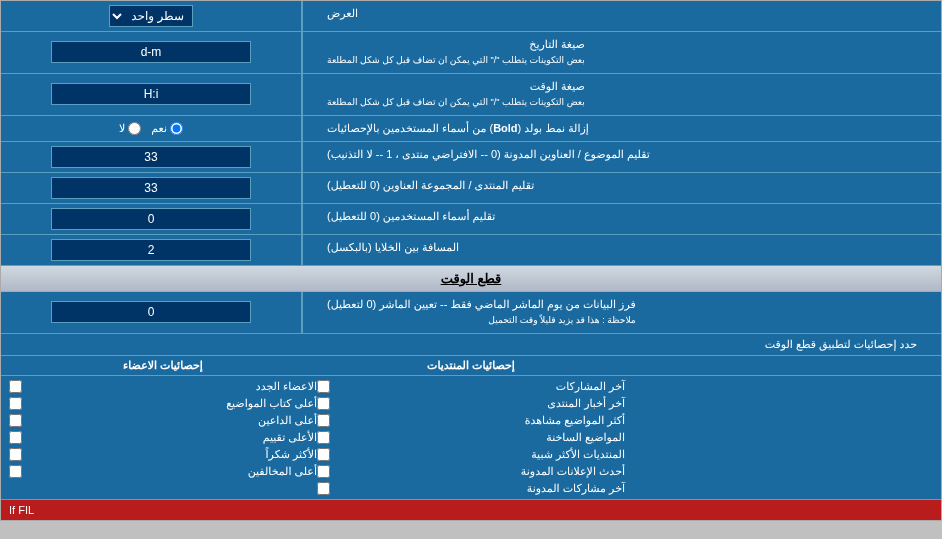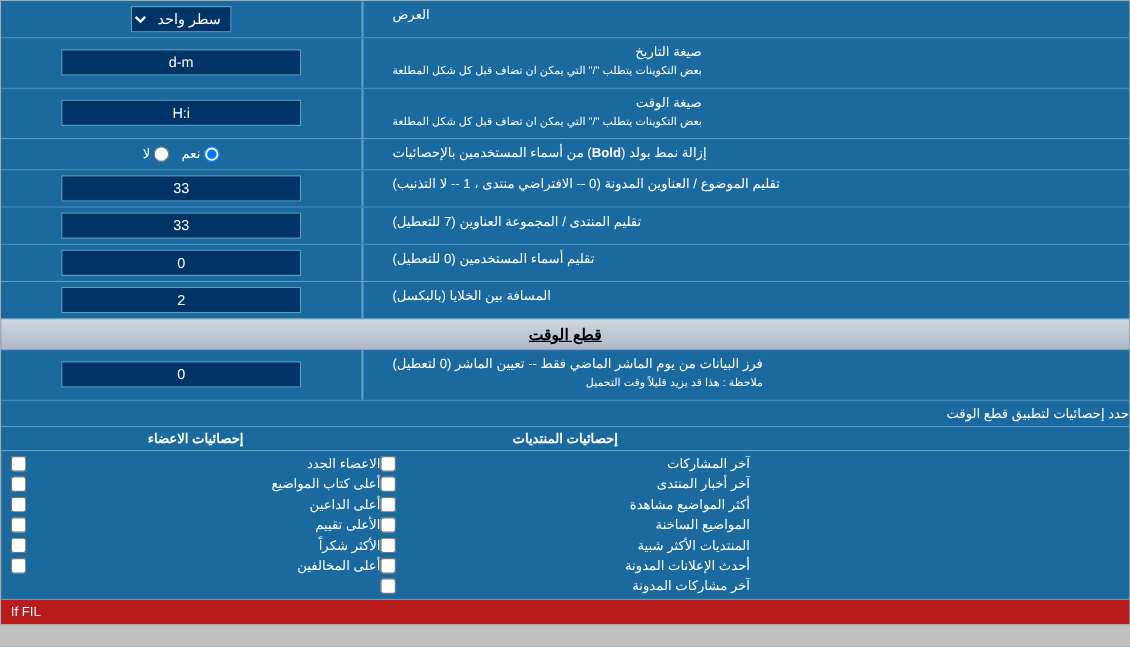--- a/index.html
+++ b/index.html
@@ -104,21 +104,21 @@
       color: #fff;
       font-size: 11px;
       direction: rtl;
     }
     .checkbox-item input[type="checkbox"] {
       margin: 0;
     }
     .limit-row {
       display: flex;
       align-items: center;
-      padding: 4px 0;
+      padding: 4px 24px;
       background: #1a6aa0;
       border-bottom: 1px solid #5a9ec0;
     }
     .limit-label {
       flex: 1;
       color: #fff;
       text-align: right;
       font-size: 11px;
     }
     .col-header-row {
@@ -191,21 +191,21 @@
     <div class="label-cell">
       <span>تقليم الموضوع / العناوين المدونة (0 -- الافتراضي منتدى ، 1 -- لا التذنيب)</span>
     </div>
     <div class="input-cell">
       <input class="input-field" type="text" value="33" style="">
     </div>
   </div>
 
   <div class="row">
     <div class="label-cell">
-      <span>تقليم المنتدى / المجموعة العناوين (7 للتعطيل)</span>
+      <span>تقليم المنتدى / المجموعة العناوين (0 للتعطيل)</span>
     </div>
     <div class="input-cell">
       <input class="input-field" type="text" value="33" style="">
     </div>
   </div>
 
   <div class="row">
     <div class="label-cell">
       <span>تقليم أسماء المستخدمين (0 للتعطيل)</span>
     </div>

